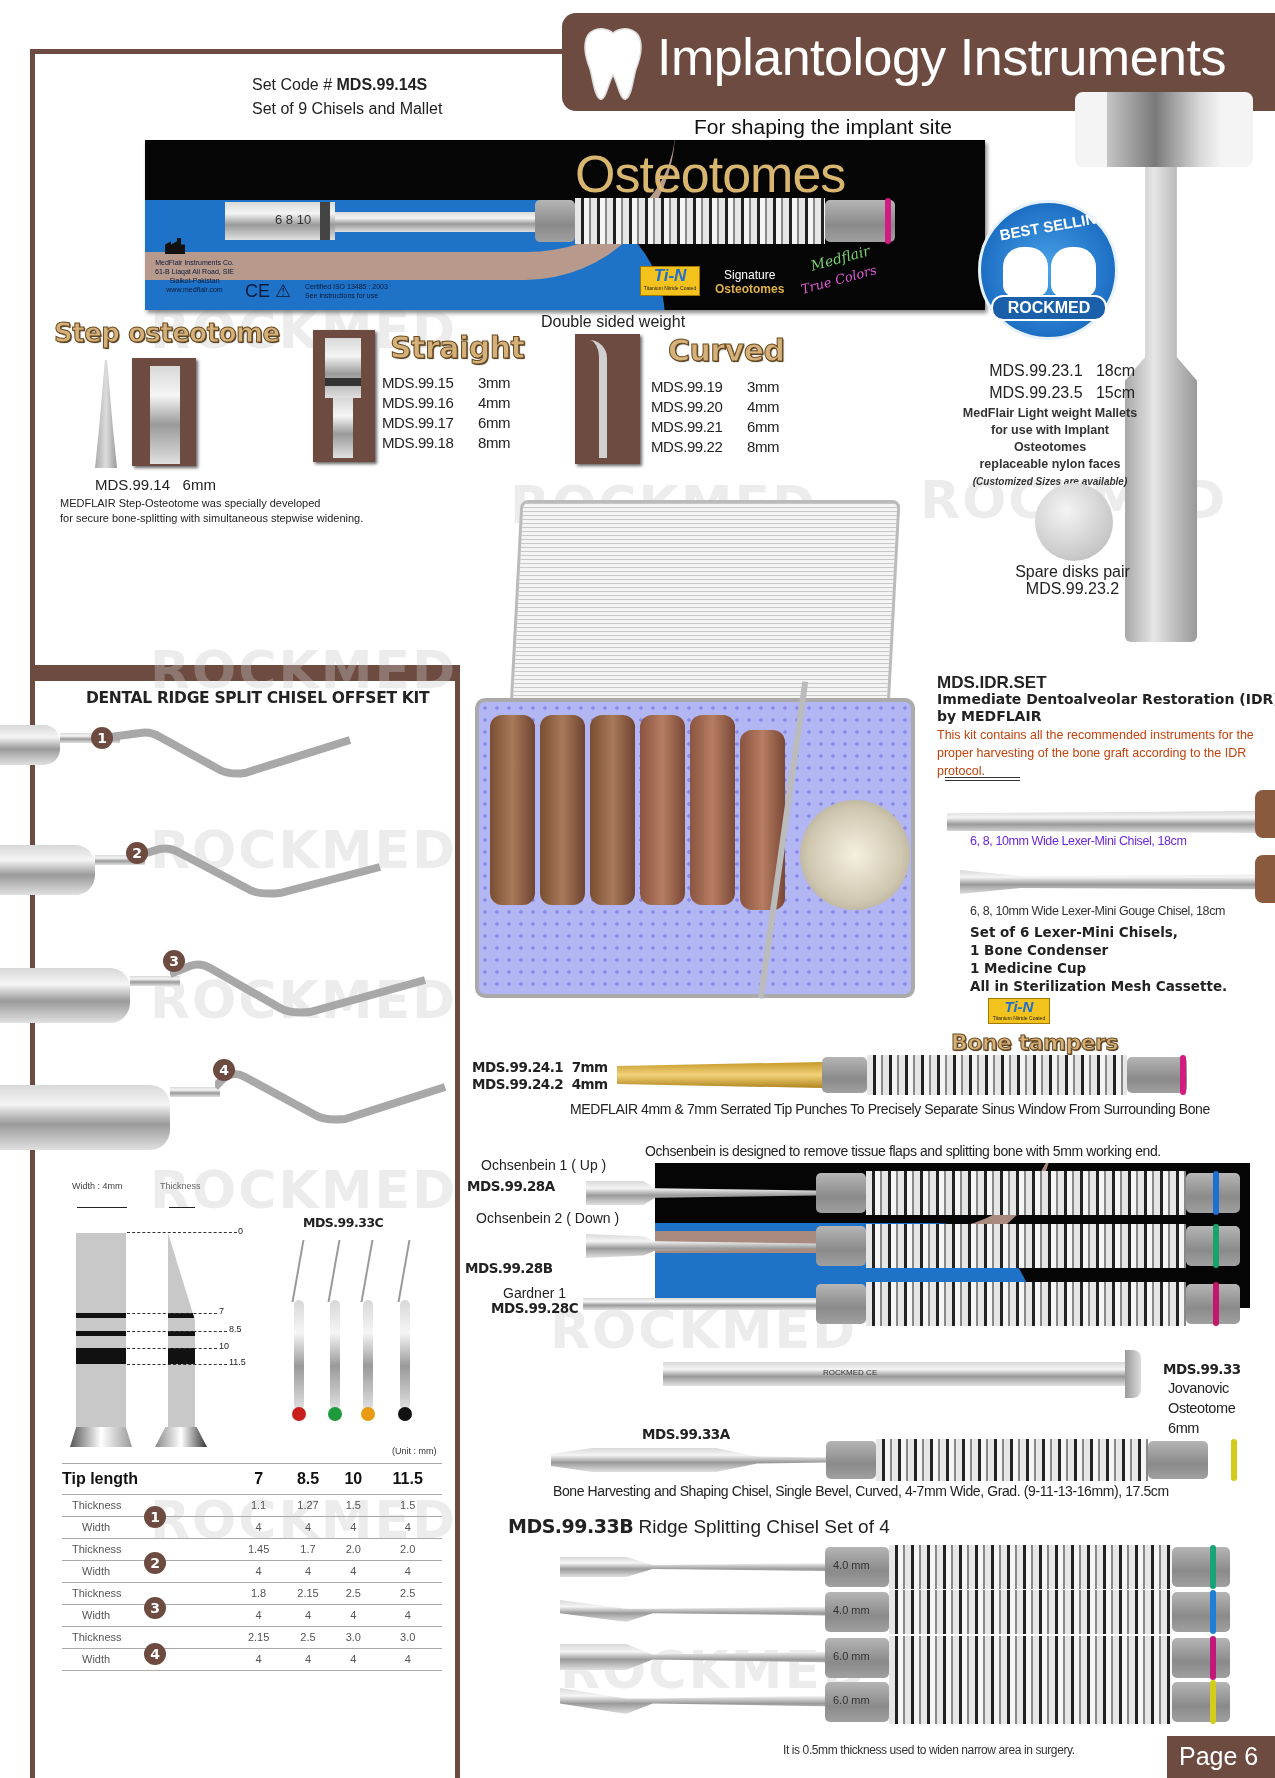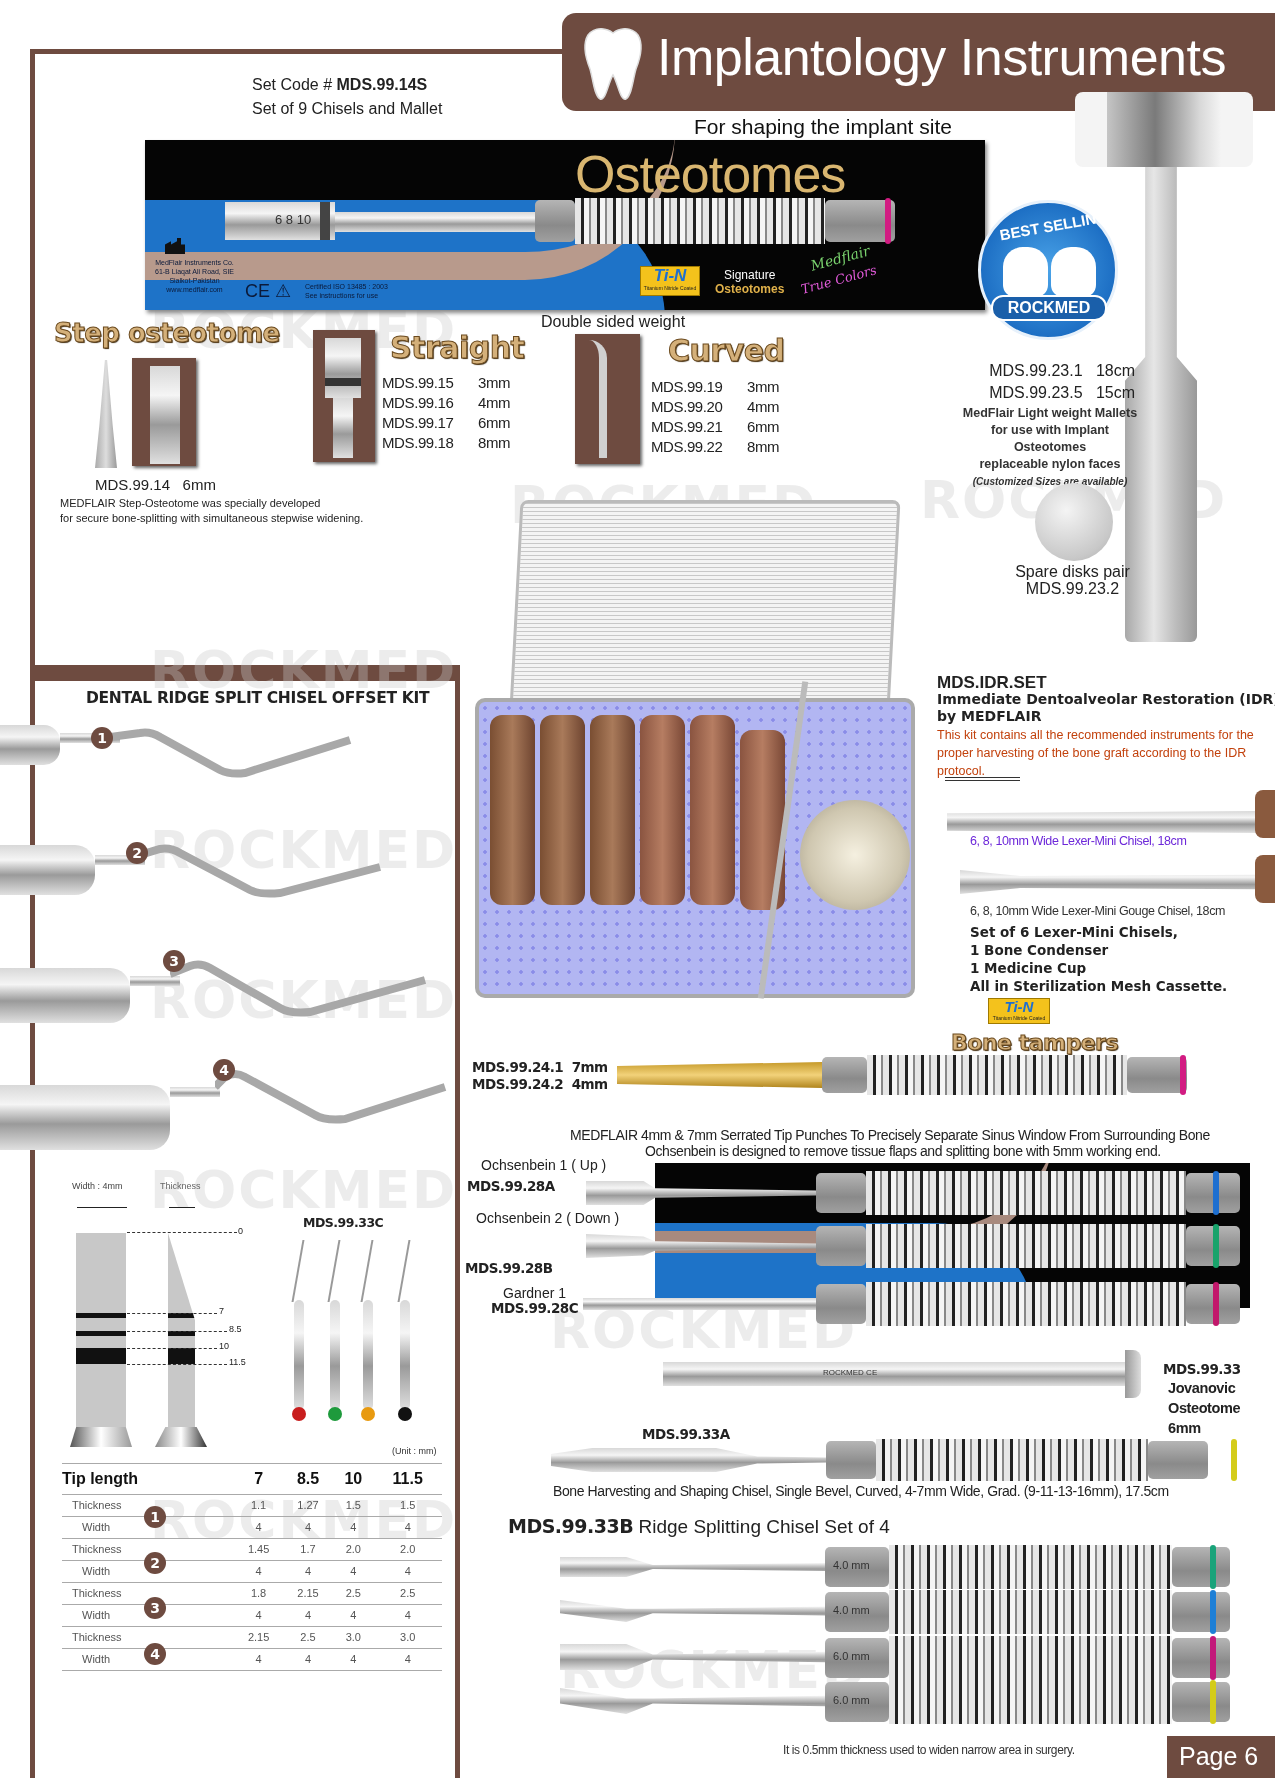--- a/index.html
+++ b/index.html
@@ -211,21 +211,21 @@
 <div class="abs gold-title" style="left:951px;top:1030px;font-size:22px;">Bone tampers</div>
 <div class="abs" style="left:472px;top:1059px;font-size:13.5px;font-weight:bold;line-height:17px;font-family:'DejaVu Sans',sans-serif;letter-spacing:-0.5px;">
   <div><span>MDS.99.24.1</span>&nbsp; <span>7mm</span></div>
   <div><span>MDS.99.24.2</span>&nbsp; <span>4mm</span></div>
 </div>
 <div class="abs" style="left:617px;top:1062px;width:205px;height:26px;background:linear-gradient(180deg,#c69a2a,#f2d27a,#b0841c);clip-path:polygon(0 15%,100% 0,100% 100%,0 85%);"></div>
 <div class="abs handle-cap" style="left:822px;top:1057px;width:45px;height:36px;border-radius:5px;"></div>
 <div class="abs handle-grip" style="left:867px;top:1055px;width:260px;height:40px;"></div>
 <div class="abs handle-cap" style="left:1127px;top:1057px;width:60px;height:36px;border-radius:5px;"></div>
 <div class="abs ring" style="left:1180px;top:1055px;height:40px;background:#d21c82;"></div>
-<div class="abs narrow" style="left:570px;top:1101px;font-size:14px;color:#222;white-space:nowrap;margin-top:26px;">MEDFLAIR 4mm &amp; 7mm Serrated Tip Punches To Precisely Separate Sinus Window From Surrounding Bone</div>
+<div class="abs narrow" style="left:570px;top:1101px;font-size:14px;color:#222;white-space:nowrap;">MEDFLAIR 4mm &amp; 7mm Serrated Tip Punches To Precisely Separate Sinus Window From Surrounding Bone</div>
 
 <div class="abs narrow" style="left:645px;top:1143px;font-size:14px;white-space:nowrap;">Ochsenbein is designed to remove tissue flaps and splitting bone  with 5mm working end.</div>
 <div class="abs" style="left:655px;top:1163px;width:595px;height:145px;background:#050505;overflow:hidden;">
   <div class="abs" style="left:0;top:60px;width:380px;height:100px;background:#1e73c8;border-radius:0 140px 0 0;"></div>
   <div class="abs" style="left:-20px;top:-40px;width:420px;height:130px;border-bottom:22px solid #a88a7e;border-radius:0 0 300px 0;"></div>
 </div>
 
 <div class="abs metal" style="left:586px;top:1181px;width:230px;height:24px;clip-path:polygon(0 0,25% 0,30% 30%,100% 40%,100% 60%,30% 70%,25% 100%,0 100%);"></div>
 <div class="abs handle-cap" style="left:816px;top:1173px;width:50px;height:40px;border-radius:5px;"></div>
 <div class="abs handle-grip" style="left:866px;top:1171px;width:320px;height:44px;"></div>
@@ -249,21 +249,21 @@
 <div class="abs" style="left:476px;top:1210px;font-size:14px;">Ochsenbein 2 ( Down )</div>
 <div class="abs" style="left:465px;top:1236px;font-size:13.5px;font-weight:bold;font-family:'DejaVu Sans',sans-serif;letter-spacing:-0.5px;margin-top:24px;">MDS.99.28B</div>
 <div class="abs" style="left:503px;top:1285px;font-size:14px;">Gardner 1</div>
 <div class="abs" style="left:491px;top:1300px;font-size:13.5px;font-weight:bold;font-family:'DejaVu Sans',sans-serif;letter-spacing:-0.5px;">MDS.99.28C</div>
 
 <div class="abs metal" style="left:663px;top:1362px;width:470px;height:24px;">
   <span class="abs" style="left:160px;top:6px;font-size:8px;color:#333;">ROCKMED CE</span>
 </div>
 <div class="abs" style="left:1125px;top:1350px;width:16px;height:48px;background:linear-gradient(90deg,#999,#ddd);border-radius:0 8px 8px 0;"></div>
 <div class="abs" style="left:1163px;top:1361px;font-size:13.5px;font-weight:bold;font-family:'DejaVu Sans',sans-serif;letter-spacing:-0.5px;">MDS.99.33</div>
-<div class="abs narrow" style="left:1168px;top:1378px;font-size:14.5px;line-height:20px;font-weight:bold;">
+<div class="abs narrow" style="left:1168px;top:1378px;font-size:14.5px;line-height:20px;">
   <div>Jovanovic</div>
   <div>Osteotome</div>
   <div>6mm</div>
 </div>
 
 <div class="abs" style="left:642px;top:1426px;font-size:13.5px;font-weight:bold;font-family:'DejaVu Sans',sans-serif;letter-spacing:-0.5px;">MDS.99.33A</div>
 <div class="abs metal" style="left:551px;top:1448px;width:275px;height:24px;clip-path:polygon(0 25%,15% 0,60% 0,75% 35%,100% 40%,100% 60%,75% 65%,60% 100%,15% 100%,0 75%);"></div>
 <div class="abs handle-cap" style="left:826px;top:1441px;width:50px;height:38px;border-radius:5px;"></div>
 <div class="abs handle-grip" style="left:876px;top:1439px;width:272px;height:42px;"></div>
 <div class="abs handle-cap" style="left:1148px;top:1441px;width:60px;height:38px;border-radius:5px;"></div>

